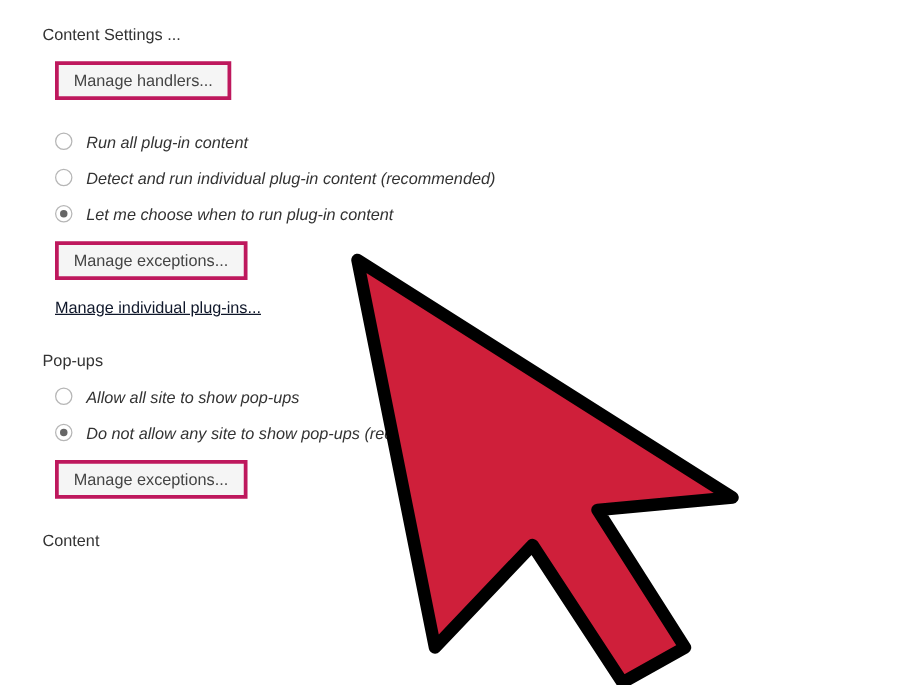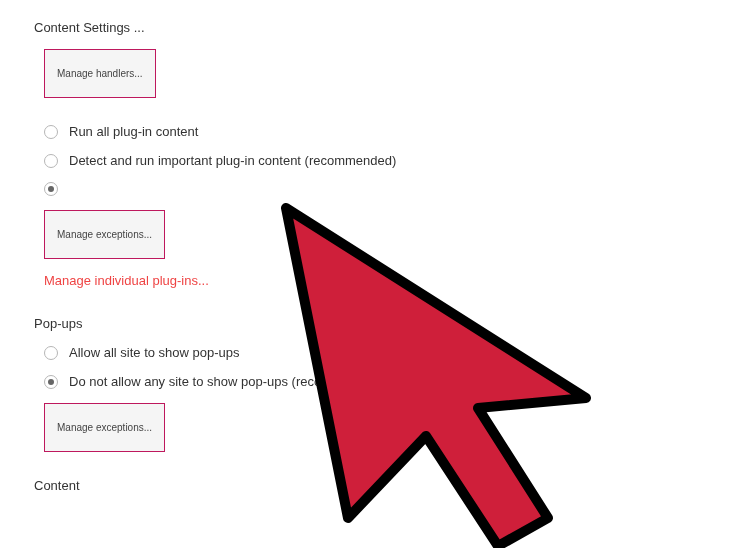--- a/index.html
+++ b/index.html
@@ -20,36 +20,36 @@
     }
     .section-header {
       font-size: 13px;
       color: #333;
       margin-bottom: 14px;
       margin-top: 6px;
     }
     .btn {
       display: inline-block;
       background: #f5f5f5;
-      border: 1px solid #be185d;
-      padding: 18px 12px;
-      font-size: 10px;
+      border: 3px solid #be185d;
+      padding: 5px 12px;
+      font-size: 13px;
       color: #444;
       cursor: pointer;
       margin-bottom: 6px;
       font-family: inherit;
     }
     .indented {
       margin-left: 10px;
     }
     .radio-row {
       display: flex;
-      align-items: center;
       margin-bottom: 14px;
       margin-left: 10px;
+      font-style: italic;
     }
     .radio {
       width: 14px;
       height: 14px;
       border: 1px solid #b6b6b6;
       border-radius: 50%;
       margin-right: 11px;
       position: relative;
       flex-shrink: 0;
       background: #fff;
@@ -64,21 +64,22 @@
       top: 50%;
       left: 50%;
       transform: translate(-50%, -50%);
     }
     .radio-label {
       color: #333;
       font-size: 13px;
     }
     .link {
       display: inline-block;
-      color: #ef4444;
+      color: #0f172a;
+      text-decoration: underline;
       margin-left: 10px;
       margin-top: 8px;
       margin-bottom: 8px;
       font-size: 13px;
       cursor: pointer;
     }
     .section {
       margin-bottom: 20px;
     }
     .big-cursor {
@@ -99,24 +100,25 @@
 </div>
 
 <div class="section">
 
   <div class="radio-row">
     <span class="radio"></span>
     <span class="radio-label">Run all plug-in content</span>
   </div>
   <div class="radio-row">
     <span class="radio"></span>
-    <span class="radio-label">Detect and run important plug-in content (recommended)</span>
+    <span class="radio-label">Detect and run individual plug-in content (recommended)</span>
   </div>
   <div class="radio-row">
     <span class="radio selected"></span>
+    <span class="radio-label">Let me choose when to run plug-in content</span>
   </div>
 
   <div class="indented">
     <button class="btn">Manage exceptions...</button>
   </div>
 
   <a class="link">Manage individual plug-ins...</a>
 </div>
 
 <div class="section">

